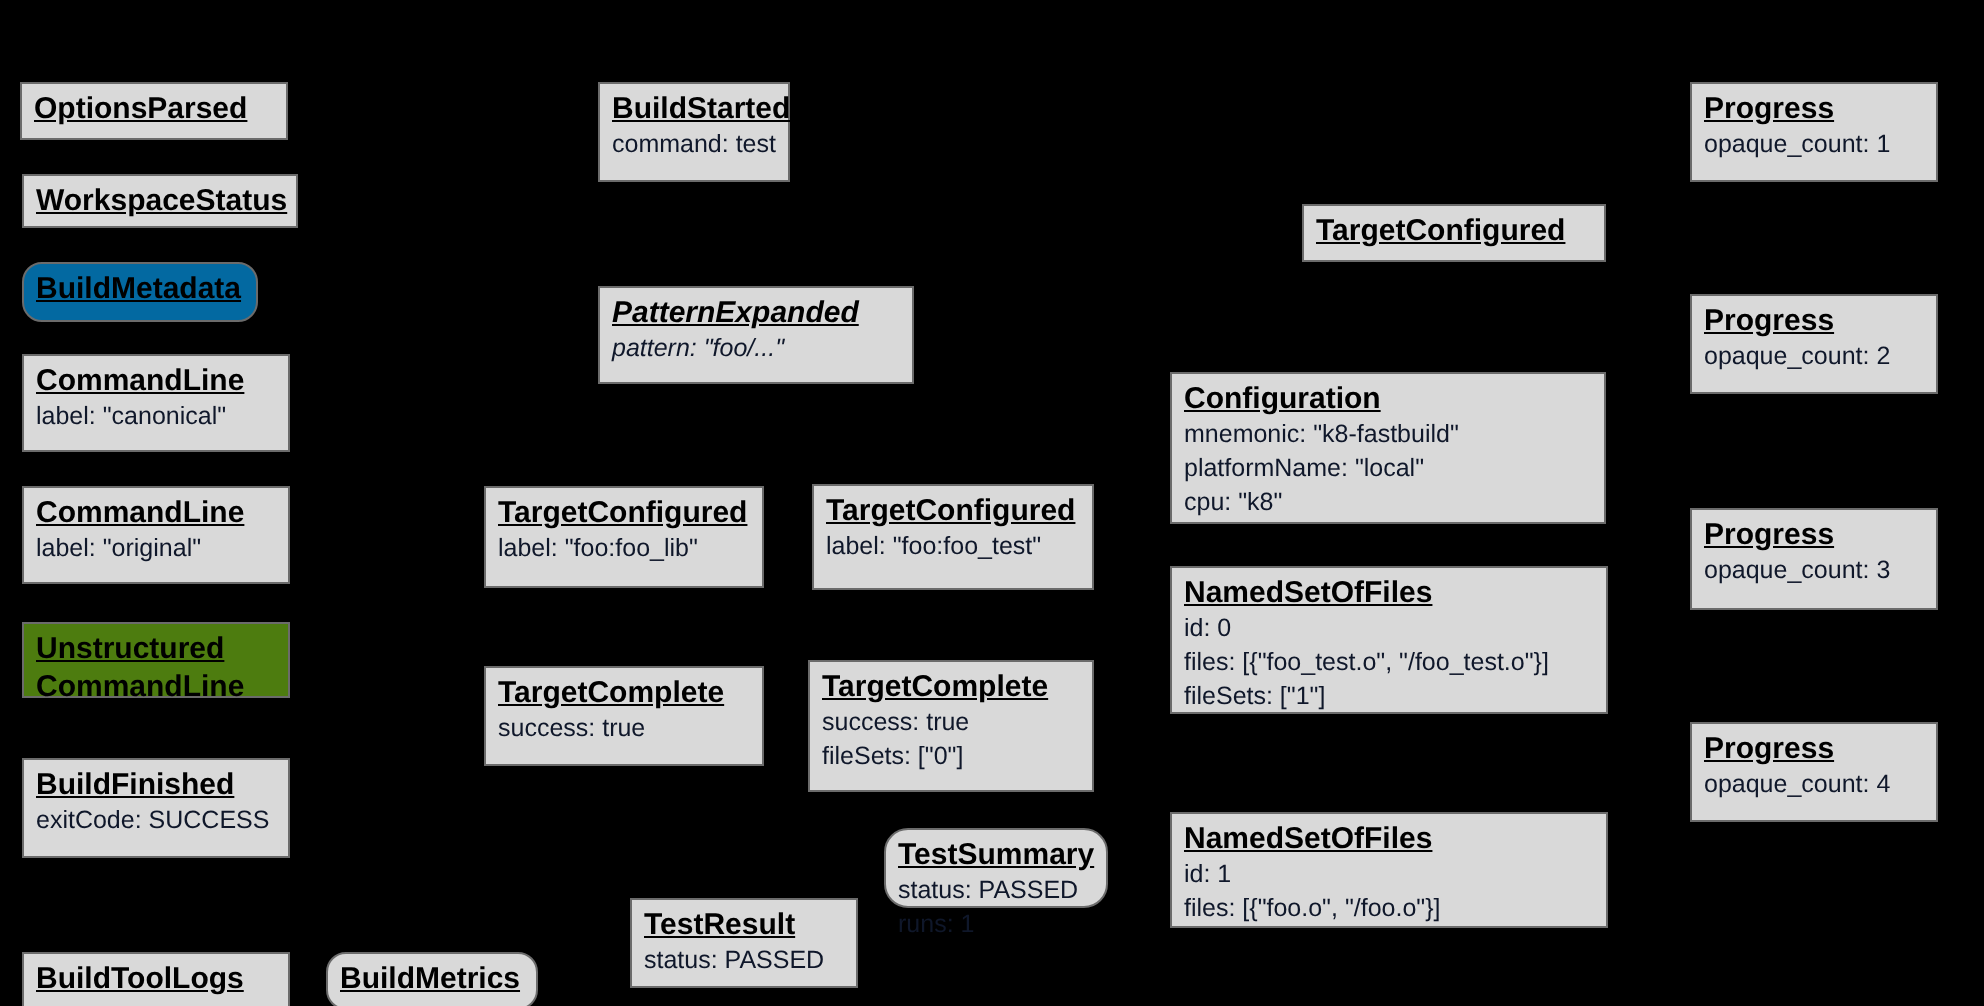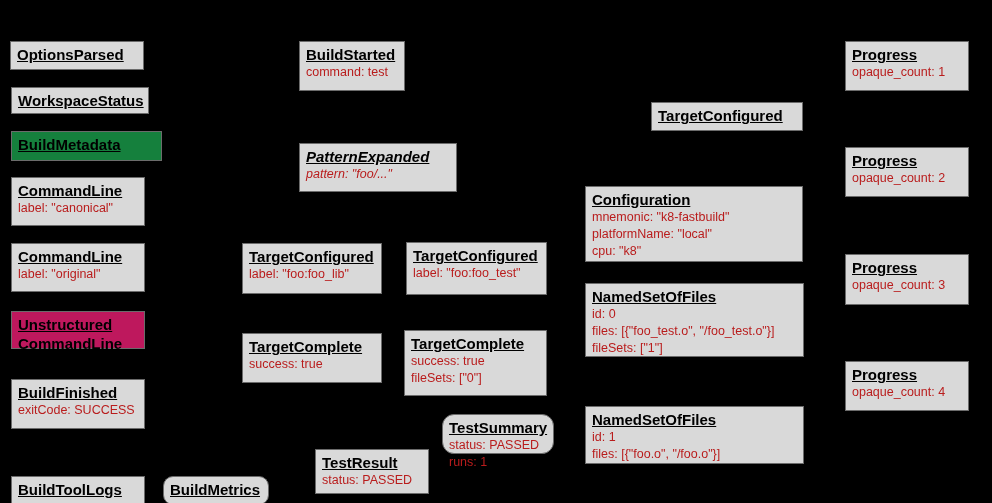--- a/index.html
+++ b/index.html
@@ -28,59 +28,59 @@
     line-height: 19px;
     font-weight: bold;
     text-decoration: underline;
     white-space: pre-line;
     color: #000000;
   }
   .node-field {
     font-size: 12.5px;
     line-height: 17px;
     white-space: nowrap;
-    color: #b91c1c;
+    color: #0f172a;
   }
 </style>
 </head>
 <body>
 
 <div class="canvas" id="canvas" style="background: rgb(0, 0, 0); margin-top: 28px;">
     <div class="node" style="left: 10px; top: 13px; width: 134px; height: 29px; background: rgb(217, 217, 217); border-color: rgb(107, 107, 107); color: rgb(0, 0, 0);">
     <div class="node-title">OptionsParsed</div>
   </div>
     <div class="node" style="left: 11px; top: 59px; width: 138px; height: 27px; background: rgb(217, 217, 217); border-color: rgb(107, 107, 107); color: rgb(0, 0, 0);">
     <div class="node-title">WorkspaceStatus</div>
   </div>
-    <div class="node" style="left: 11px; top: 103px; width: 151px; height: 30px; background: #15803d; border-color: rgb(107, 107, 107); color: rgb(0, 0, 0);">
+    <div class="node" style="left: 11px; top: 103px; width: 118px; height: 30px; background: #0369a1; border-color: rgb(107, 107, 107); color: rgb(0, 0, 0); border-radius: 10px;">
     <div class="node-title">BuildMetadata</div>
   </div>
     <div class="node" style="left: 11px; top: 149px; width: 134px; height: 49px; background: rgb(217, 217, 217); border-color: rgb(107, 107, 107); color: rgb(0, 0, 0);">
     <div class="node-title">CommandLine</div>
   <div class="node-field">label: "canonical"</div>
     </div>
     <div class="node" style="left: 11px; top: 215px; width: 134px; height: 49px; background: rgb(217, 217, 217); border-color: rgb(107, 107, 107); color: rgb(0, 0, 0);">
     <div class="node-title">CommandLine</div>
   <div class="node-field">label: "original"</div>
     </div>
-    <div class="node" style="left: 11px; top: 283px; width: 134px; height: 38px; background: #be185d; border-color: rgb(107, 107, 107); color: rgb(0, 0, 0);">
+    <div class="node" style="left: 11px; top: 283px; width: 134px; height: 38px; background: #4d7c0f; border-color: rgb(107, 107, 107); color: rgb(0, 0, 0);">
     <div class="node-title">Unstructured
 CommandLine</div>
   </div>
     <div class="node" style="left: 11px; top: 448px; width: 134px; height: 29px; background: rgb(217, 217, 217); border-color: rgb(107, 107, 107); color: rgb(0, 0, 0);">
     <div class="node-title">BuildToolLogs</div>
   </div>
     <div class="node" style="left: 11px; top: 351px; width: 134px; height: 50px; background: rgb(217, 217, 217); border-color: rgb(107, 107, 107); color: rgb(0, 0, 0);">
     <div class="node-title">BuildFinished</div>
   <div class="node-field">exitCode: SUCCESS</div>
     </div>
     <div class="node" style="left: 163px; top: 448px; width: 106px; height: 29px; background: rgb(217, 217, 217); border-color: rgb(107, 107, 107); color: rgb(0, 0, 0); border-radius: 10px;">
     <div class="node-title">BuildMetrics</div>
   </div>
-    <div class="node" style="left: 299px; top: 13px; width: 106px; height: 50px; background: rgb(217, 217, 217); border-color: rgb(107, 107, 107); color: rgb(0, 0, 0);">
+    <div class="node" style="left: 299px; top: 13px; width: 96px; height: 50px; background: rgb(217, 217, 217); border-color: rgb(107, 107, 107); color: rgb(0, 0, 0);">
     <div class="node-title">BuildStarted</div>
   <div class="node-field">command: test</div>
     </div>
     <div class="node" style="left: 299px; top: 115px; width: 158px; height: 49px; background: rgb(217, 217, 217); border-color: rgb(107, 107, 107); color: rgb(0, 0, 0); font-style: italic;">
     <div class="node-title">PatternExpanded</div>
   <div class="node-field">pattern: "foo/..."</div>
     </div>
     <div class="node" style="left: 242px; top: 215px; width: 140px; height: 51px; background: rgb(217, 217, 217); border-color: rgb(107, 107, 107); color: rgb(0, 0, 0);">
     <div class="node-title">TargetConfigured</div>
   <div class="node-field">label: "foo:foo_lib"</div>

